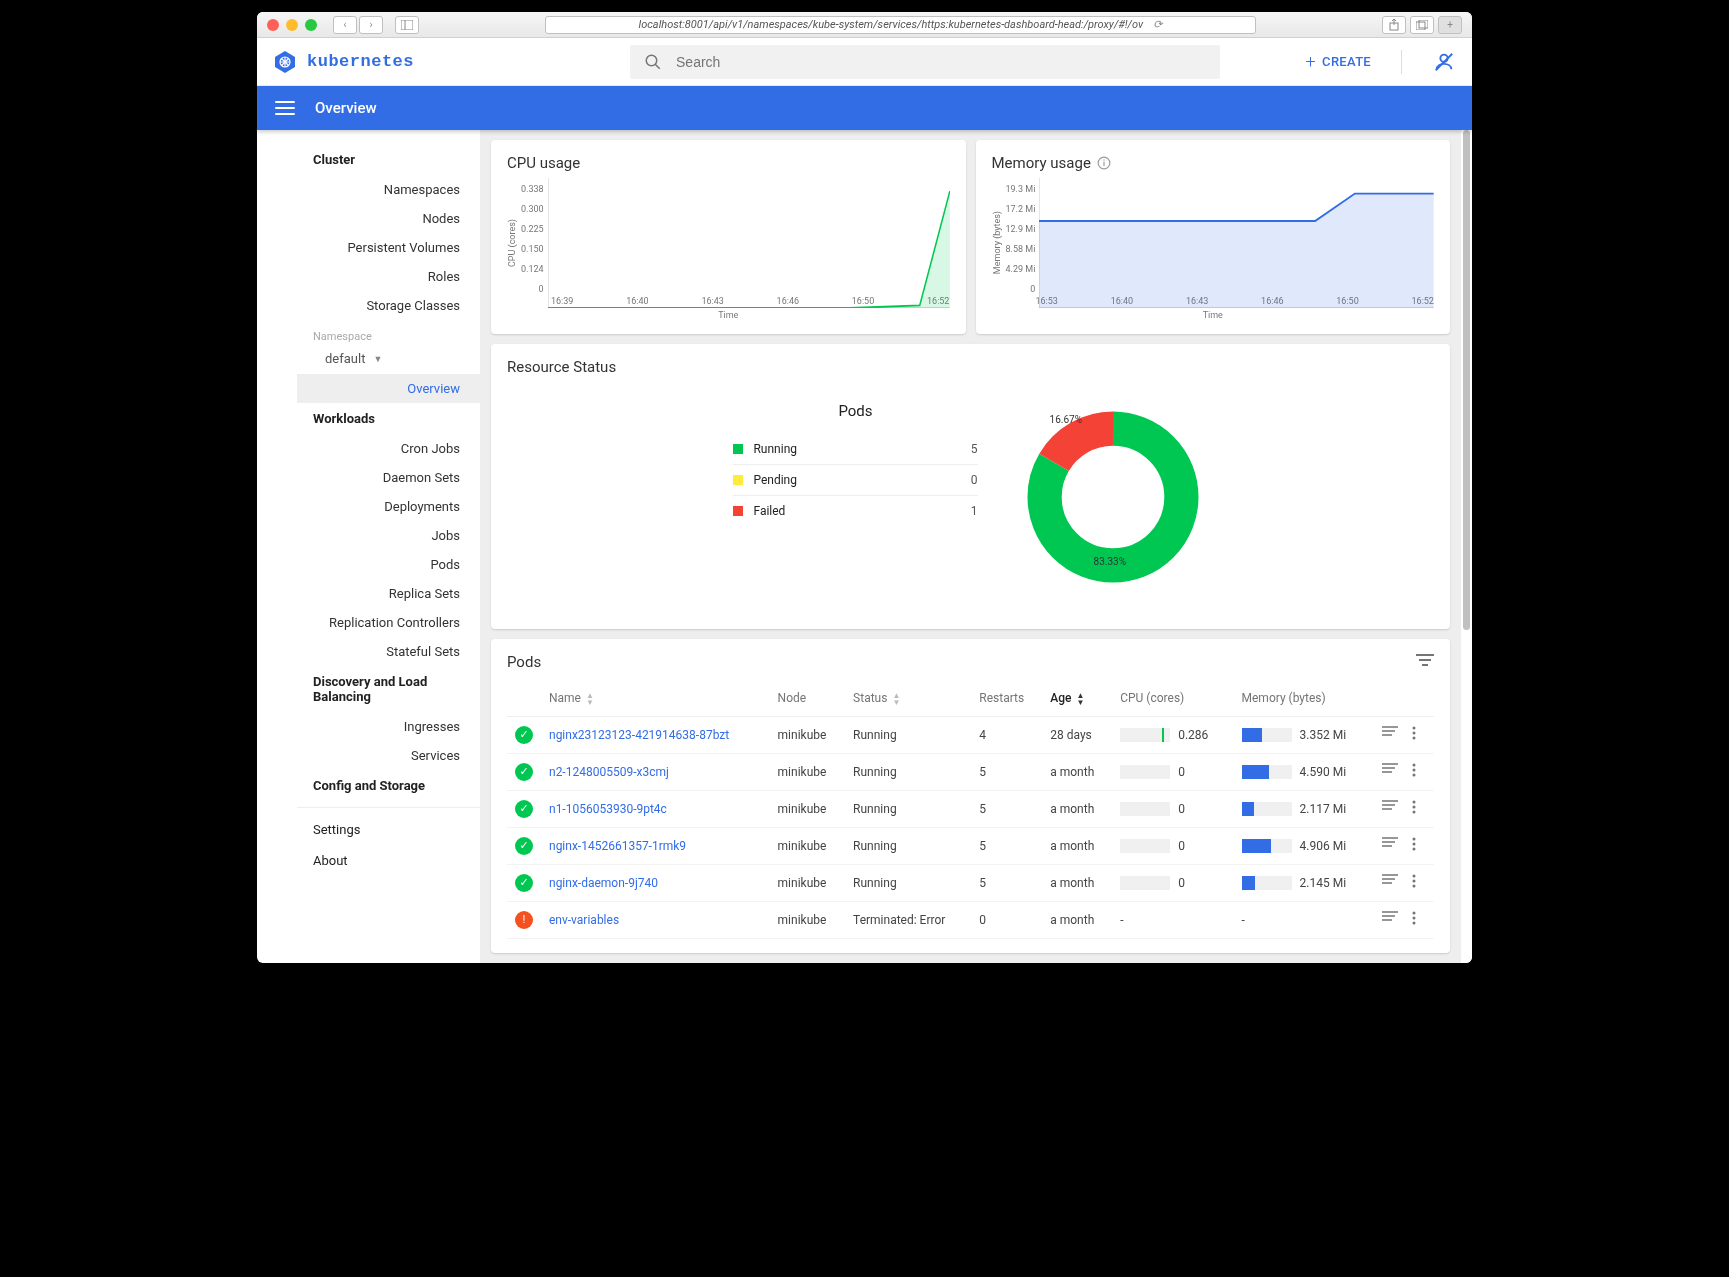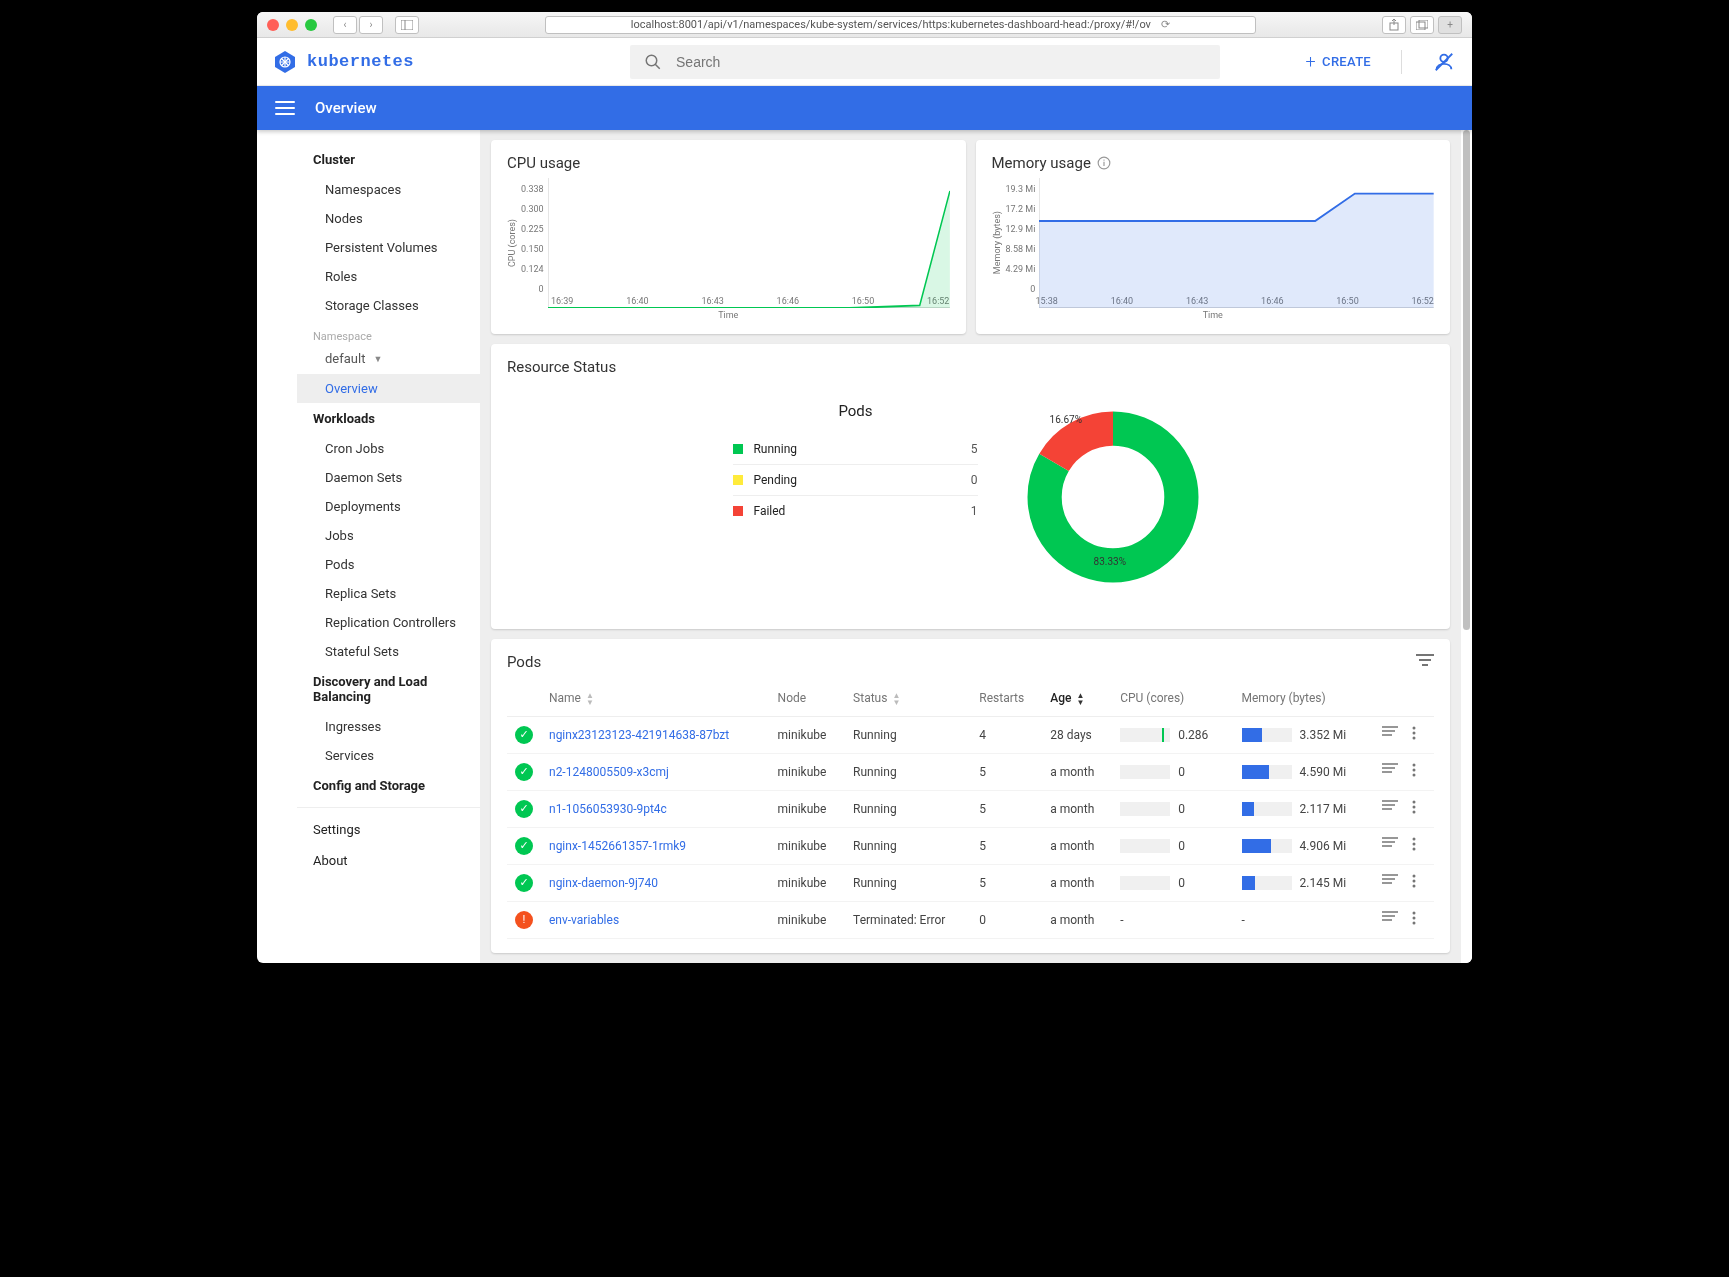--- a/index.html
+++ b/index.html
@@ -4,42 +4,42 @@
 <style>
 * { box-sizing: border-box; margin: 0; padding: 0; }
 body { font-family: Roboto, -apple-system, BlinkMacSystemFont, "Segoe UI", Helvetica, Arial, sans-serif; background: #000; font-size: 13px; color: #222; }
 .window { background: #fff; margin: 12px auto; width: 1215px; border-radius: 6px; overflow: hidden; box-shadow: 0 10px 40px rgba(0,0,0,0.5); }
 .browser-chrome { height: 26px; background: linear-gradient(#f6f6f6,#e8e8e8); border-bottom: 1px solid #d0d0d0; display: flex; align-items: center; padding: 0 10px; gap: 6px; }
 .traffic { display: flex; gap: 7px; }
 .traffic span { width: 12px; height: 12px; border-radius: 50%; display: inline-block; }
 .t-close { background: #ff5f57; } .t-min { background: #ffbd2e; } .t-max { background: #28c940; }
 .nav-buttons { display: flex; margin-left: 10px; gap: 2px; }
 .nav-btn { width: 24px; height: 18px; border: 1px solid #c0c0c0; background: #fff; border-radius: 3px; display: flex; align-items: center; justify-content: center; color: #888; font-size: 10px; }
-.url-bar { flex: 1; margin: 0 120px; height: 18px; border: 1px solid #c0c0c0; border-radius: 3px; background: #fff; display: flex; align-items: center; justify-content: center; font-size: 11px; color: #555; }
+.url-bar { flex: 1; margin: 0 120px; height: 18px; border: 1px solid #c0c0c0; border-radius: 3px; background: #fff; display: flex; align-items: center; justify-content: center; font-size: 11px; color: #555; font-style: italic; }
 .toolbar-right { display: flex; gap: 4px; }
 
 .top-bar { height: 48px; background: #fff; border-bottom: 1px solid #eee; display: flex; align-items: center; padding: 0 16px; gap: 16px; }
 .logo { display: flex; align-items: center; gap: 10px; font-weight: 700; color: #326de6; font-size: 17px; letter-spacing: .5px; font-family: "Courier New", monospace; }
 .logo-hex { width: 24px; height: 24px; }
 .search-wrap { flex: 0 0 590px; margin-left: 200px; height: 34px; background: #f1f1f1; border-radius: 2px; display: flex; align-items: center; padding: 0 14px; color: #888; gap: 14px; }
 .search-wrap input { border: none; background: transparent; flex: 1; font-size: 14px; outline: none; color: #a21caf; }
 .top-spacer { flex: 1; }
 .create-btn { display: flex; align-items: center; gap: 6px; color: #326de6; font-weight: 500; font-size: 13px; letter-spacing: .3px; }
 .top-divider { width: 1px; height: 24px; background: #ddd; margin: 0 14px; }
 .icon-btn { width: 24px; height: 24px; display: flex; align-items: center; justify-content: center; color: #757575; }
 
 .blue-bar { height: 44px; background: #326de6; color: #fff; display: flex; align-items: center; padding: 0 18px; gap: 20px; box-shadow: 0 2px 4px rgba(0,0,0,0.2); position: relative; z-index: 2; }
 .hamburger { width: 20px; height: 14px; display: flex; flex-direction: column; justify-content: space-between; }
 .hamburger span { height: 2px; background: #fff; border-radius: 1px; }
 .blue-title { font-size: 15px; font-weight: 500; }
 
 .body { display: flex; min-height: 760px; margin-left: 40px; }
 .sidebar { width: 184px; background: #fff; padding: 14px 0; border-right: 1px solid #eee; font-size: 13px; }
 .side-heading { font-weight: 700; padding: 8px 16px; color: #222; }
-.side-item { padding: 7px 8px 7px 28px; color: #333; cursor: pointer; }
+.side-item { padding: 7px 20px 7px 28px; color: #333; cursor: pointer; text-align: right; }
 .side-label { font-size: 11px; color: #aaa; padding: 10px 16px 4px; }
 .side-select { padding: 4px 16px 8px 28px; display: flex; align-items: center; gap: 8px; color: #555; }
 .side-select .tri { font-size: 9px; color: #888; }
 .side-item.active { background: #eeeeee; color: #326de6; }
 .side-divider { height: 1px; background: #eee; margin: 6px 0; }
 
 .content { flex: 1; background: #eeeeee; padding: 10px; overflow: auto; }
 .row { display: flex; gap: 10px; margin-bottom: 10px; }
 .card { background: #fff; border-radius: 4px; box-shadow: 0 1px 2px rgba(0,0,0,0.15); flex: 1; padding: 14px 16px; }
 .card-title { font-size: 15px; color: #333; margin-bottom: 6px; display: flex; align-items: center; gap: 6px; }
@@ -268,21 +268,21 @@
             <div class="plot">
               <svg viewBox="0 0 400 100" preserveAspectRatio="none">
                 <line x1="0" y1="100" x2="400" y2="100" stroke="#ccc"></line>
                 <line x1="0" y1="0" x2="0" y2="100" stroke="#ccc"></line>
                 <path d="M0,33 L280,33 L320,12 L400,12 L400,100 L0,100 Z" fill="#326de6" fill-opacity="0.15"></path>
                 <path d="M0,33 L280,33 L320,12 L400,12" fill="none" stroke="#326de6" stroke-width="1.5"></path>
               </svg>
             </div>
           </div>
           <div class="x-axis" id="mem-xticks">
-                <span>15:38</span>
+                <span>16:53</span>
                 <span>16:40</span>
                 <span>16:43</span>
                 <span>16:46</span>
                 <span>16:50</span>
                 <span>16:52</span>
               </div>
           <div class="x-label">Time</div>
         </div>
       </div>
 

